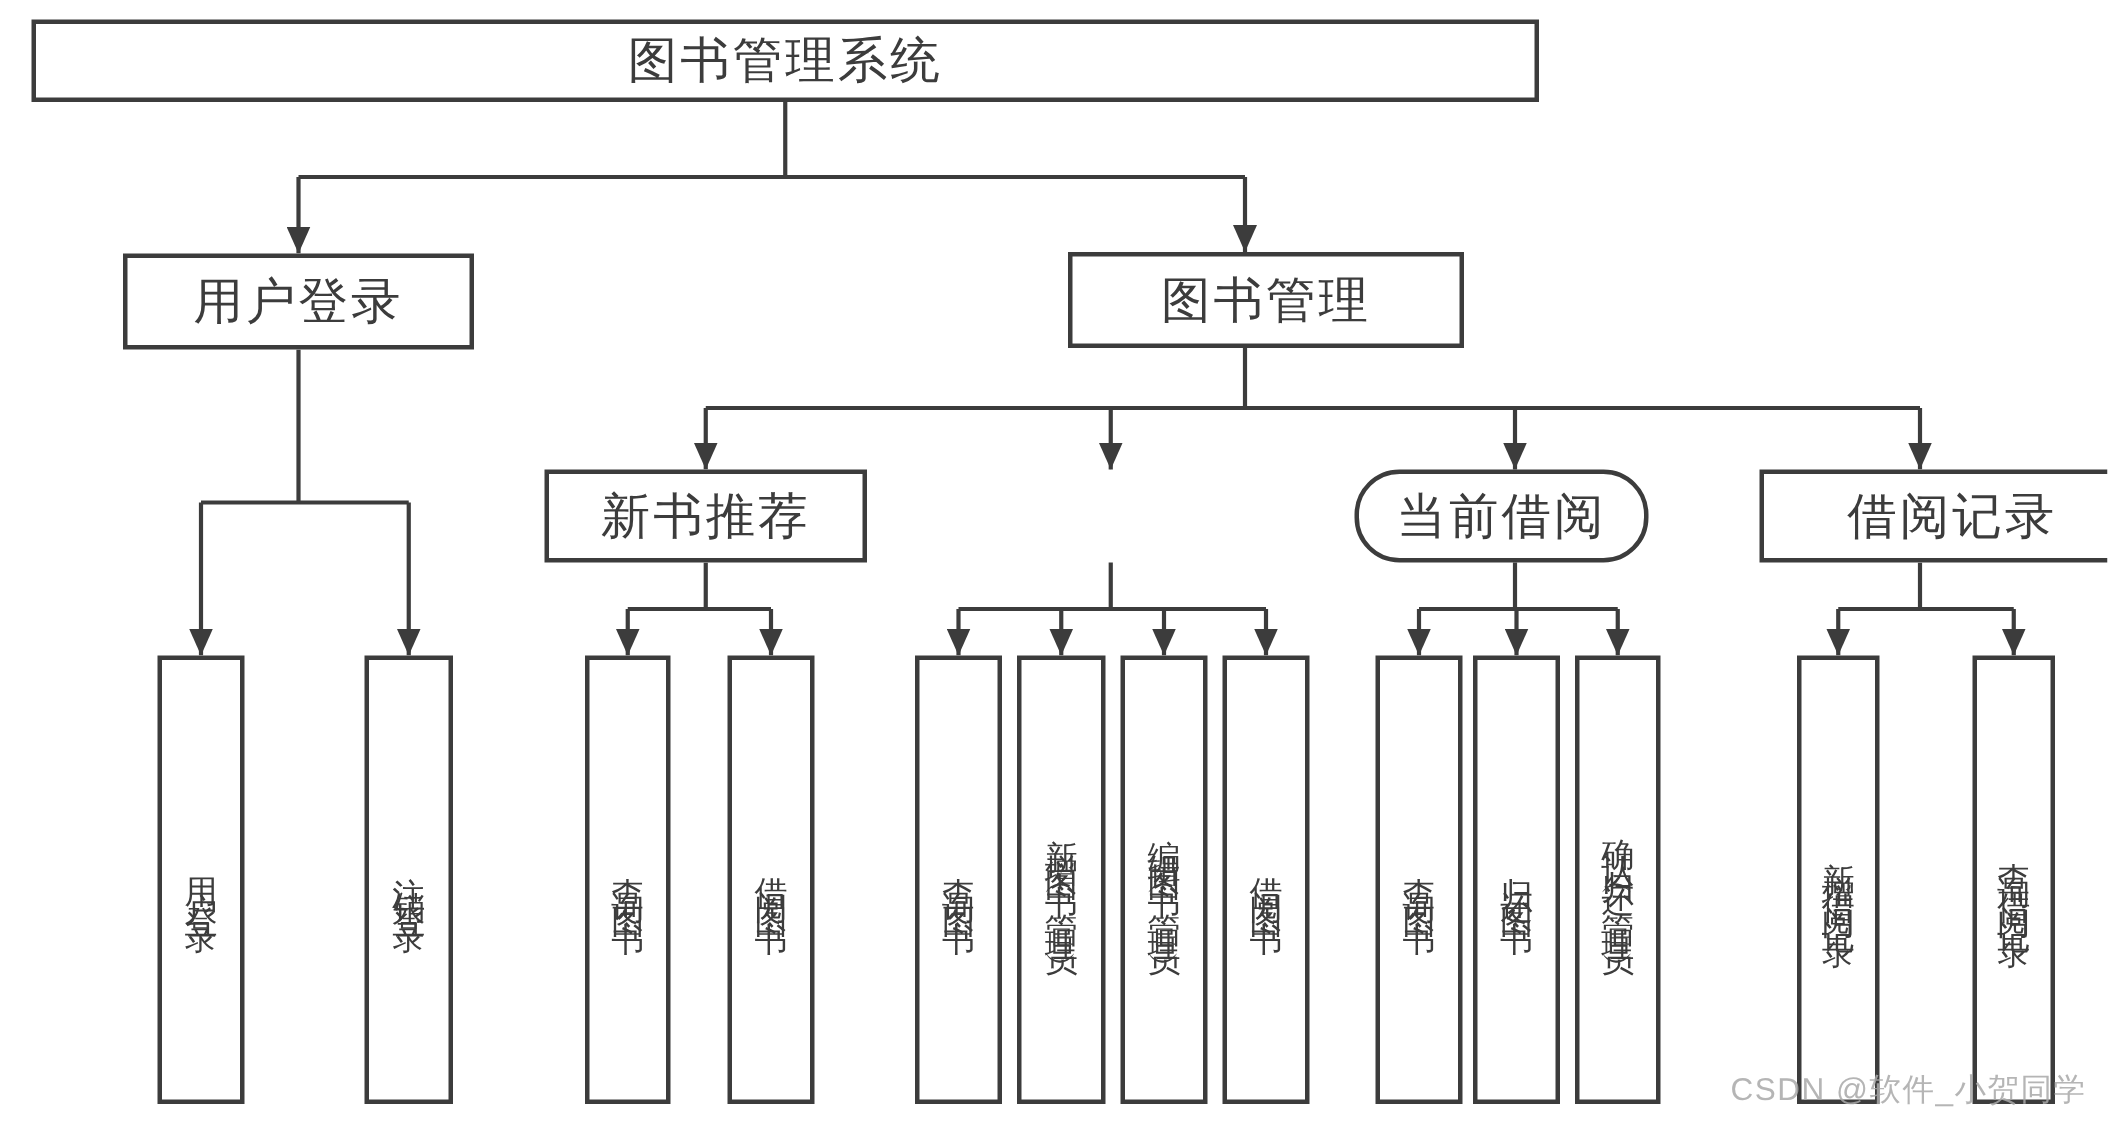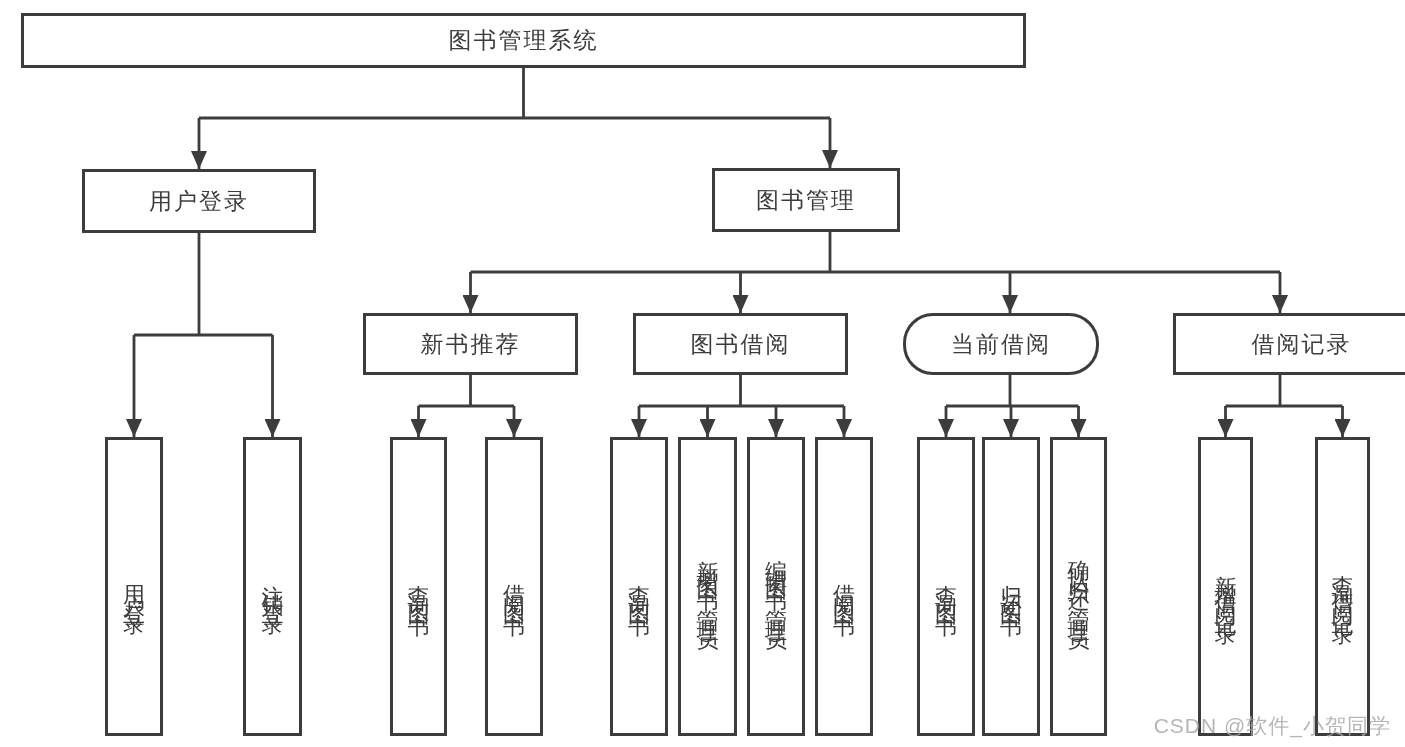--- a/index.html
+++ b/index.html
@@ -21,37 +21,37 @@
     box-sizing: border-box;
     background: #ffffff;
     border: 3px solid #3c3c3c;
     color: #3c3c3c;
     display: flex;
     align-items: center;
     justify-content: center;
     text-align: center;
   }
   .hbox {
-    font-size: 23px;
+    font-size: 33px;
     letter-spacing: 2px;
     white-space: nowrap;
   }
   .vbox {
     top: 437px;
     height: 299px;
     writing-mode: vertical-rl;
     text-orientation: mixed;
     font-size: 22px;
     letter-spacing: 10px;
     line-height: 1;
   }
   
   .root   { left: 21px;  top: 13px;  width: 1005px; height: 55px; }
   .l2a    { left: 82px;  top: 169px; width: 234px;  height: 64px; }
-  .l2b    { left: 712px; top: 168px; width: 188px;  height: 64px; }
+  .l2b    { left: 712px; top: 168px; width: 264px;  height: 64px; }
   .l3     { top: 313px; height: 62px; font-family: Liberation Serif, serif; }
   .l3a    { left: 363px;  width: 215px; }
   .l3b    { left: 633px;  width: 215px; }
   .l3c    { left: 903px;  width: 196px; border-radius: 30px; }
   .l3d    { left: 1173px; width: 257px; }
   
   .v1  { left: 105px;  width: 58px; }
   .v2  { left: 243px;  width: 59px; }
   .v3  { left: 390px;  width: 57px; }
   .v4  { left: 485px;  width: 58px; }
@@ -131,21 +131,20 @@
       <path d="M1342.5,406 V437" marker-end="url(#arw)"></path>
     </g>
   </svg>
 
   <div class="box hbox root">图书管理系统</div>
 
   <div class="box hbox l2a">用户登录</div>
   <div class="box hbox l2b">图书管理</div>
 
   <div class="box hbox l3 l3a">新书推荐</div>
-  <div class="box hbox l3 l3b">图书借阅</div>
   <div class="box hbox l3 l3c">当前借阅</div>
   <div class="box hbox l3 l3d">借阅记录</div>
 
   <div class="box vbox v1">用户登录</div>
   <div class="box vbox v2">注销登录</div>
   <div class="box vbox v3">查询图书</div>
   <div class="box vbox v4">借阅图书</div>
   <div class="box vbox v5">查询图书</div>
   <div class="box vbox v6">新增图书（管理员）</div>
   <div class="box vbox v7">编辑图书（管理员）</div>

